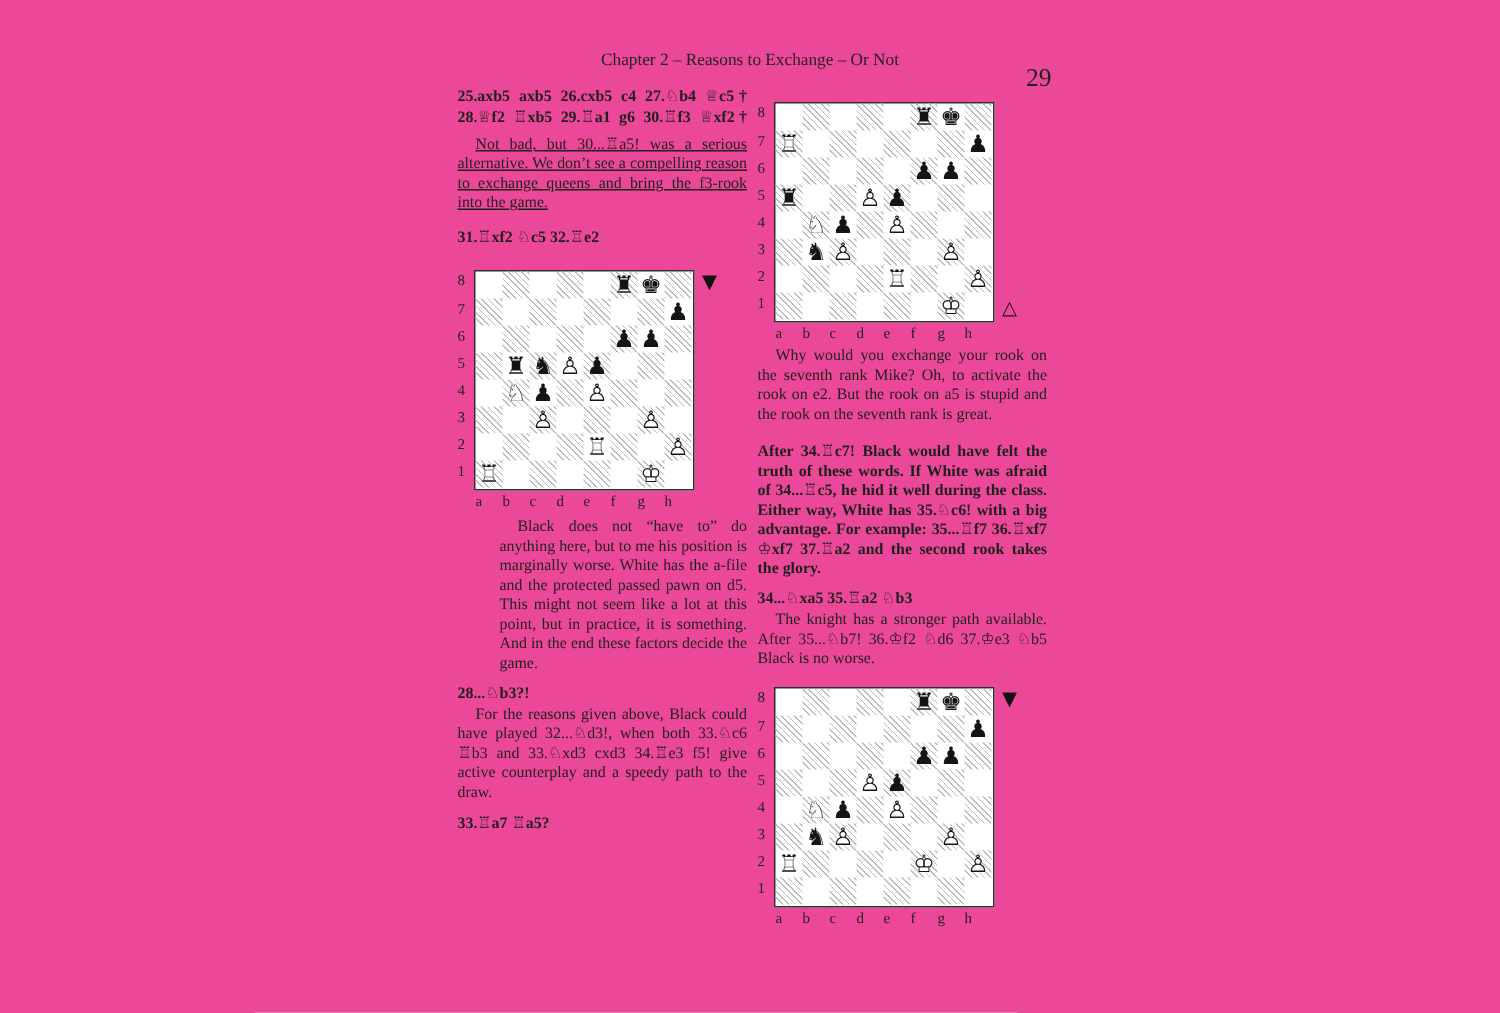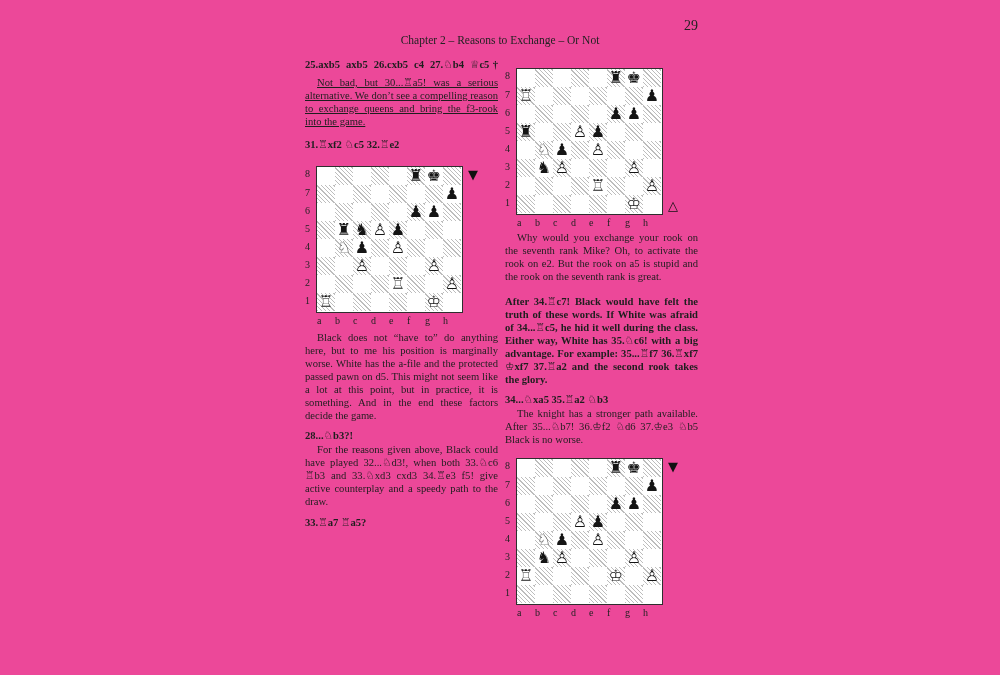--- a/index.html
+++ b/index.html
@@ -12,42 +12,42 @@
     overflow:hidden;
   }
   .page { position:absolute; inset:0; background:#ec4899; }
 
   
   .chapter-title {
     position:absolute; top:33px; left:0; right:0;
     text-align:center; font-size:11.5px; line-height:14px; color:#222;
   }
   .page-number {
-    position:absolute; top:19px; left:684px;
-    font-size:14px; line-height:14px; color:#222;
+    position:absolute; top:45px; left:684px;
+    font-size:17px; line-height:14px; color:#222;
   }
 
   
   .col {
     position:absolute; top:54px; width:193px;
     font-size:10.6px; line-height:13px; text-align:justify;
     padding-top:4px;
   }
   .col-left  { left:305px; }
   .col-right { left:505px; }
 
   .moveline { font-weight:bold; line-height:14px; }
   .jlast { text-align:justify; text-align-last:justify; }
   .mv { font-weight:bold; line-height:14px; text-align:left; text-align-last:left; }
   .para { text-indent:12px; }
   .para.noindent { text-indent:0;font-weight:bold; }
 
   .mt4 { margin-top:4px;text-decoration:underline; } .mt7 { margin-top:7px; } .mt8 { margin-top:8px; }
   .mt10 { margin-top:10px; } .mt12 { margin-top:12px; } .mt14 { margin-top:14px; }
-  .mt2 { margin-top:2px; }
+  .mt2 { margin-top:2px;margin-left:28px; }
 
   
   .diagram { position:relative; width:178px; text-align:left; text-align-last:left; }
   .diag-top { display:flex; }
   .ranks { display:flex; flex-direction:column; width:11px; }
   .rank-label { height:18px; line-height:18px; font-size:10px; color:#222; }
   .ranks .rank-label:first-child { line-height:16px; }
   .board {
     display:grid;
     grid-template-columns:repeat(8,18px);
@@ -81,20 +81,21 @@
 </head>
 <body>
 
 <div class="page">
 
   <div class="chapter-title">Chapter 2 – Reasons to Exchange – Or Not</div>
   <div class="page-number">29</div>
 
   <div class="col col-left">
     <div class="moveline jlast">25.axb5 axb5 26.cxb5 c4 27.♘b4 ♕c5†</div>
+    <div class="moveline jlast">28.♕f2 ♖xb5 29.♖a1 g6 30.♖f3 ♕xf2†</div>
     <p class="para mt4">Not bad, but 30...♖a5! was a serious alternative. We don’t see a compelling reason to exchange queens and bring the f3-rook into the game.</p>
     <div class="mv mt10">31.♖xf2 ♘c5 32.♖e2</div>
     <div class="diagram mt14">
         <div class="diag-top">
           <div class="ranks">
             <span class="rank-label">8</span>
             <span class="rank-label">7</span>
             <span class="rank-label">6</span>
             <span class="rank-label">5</span>
             <span class="rank-label">4</span>

